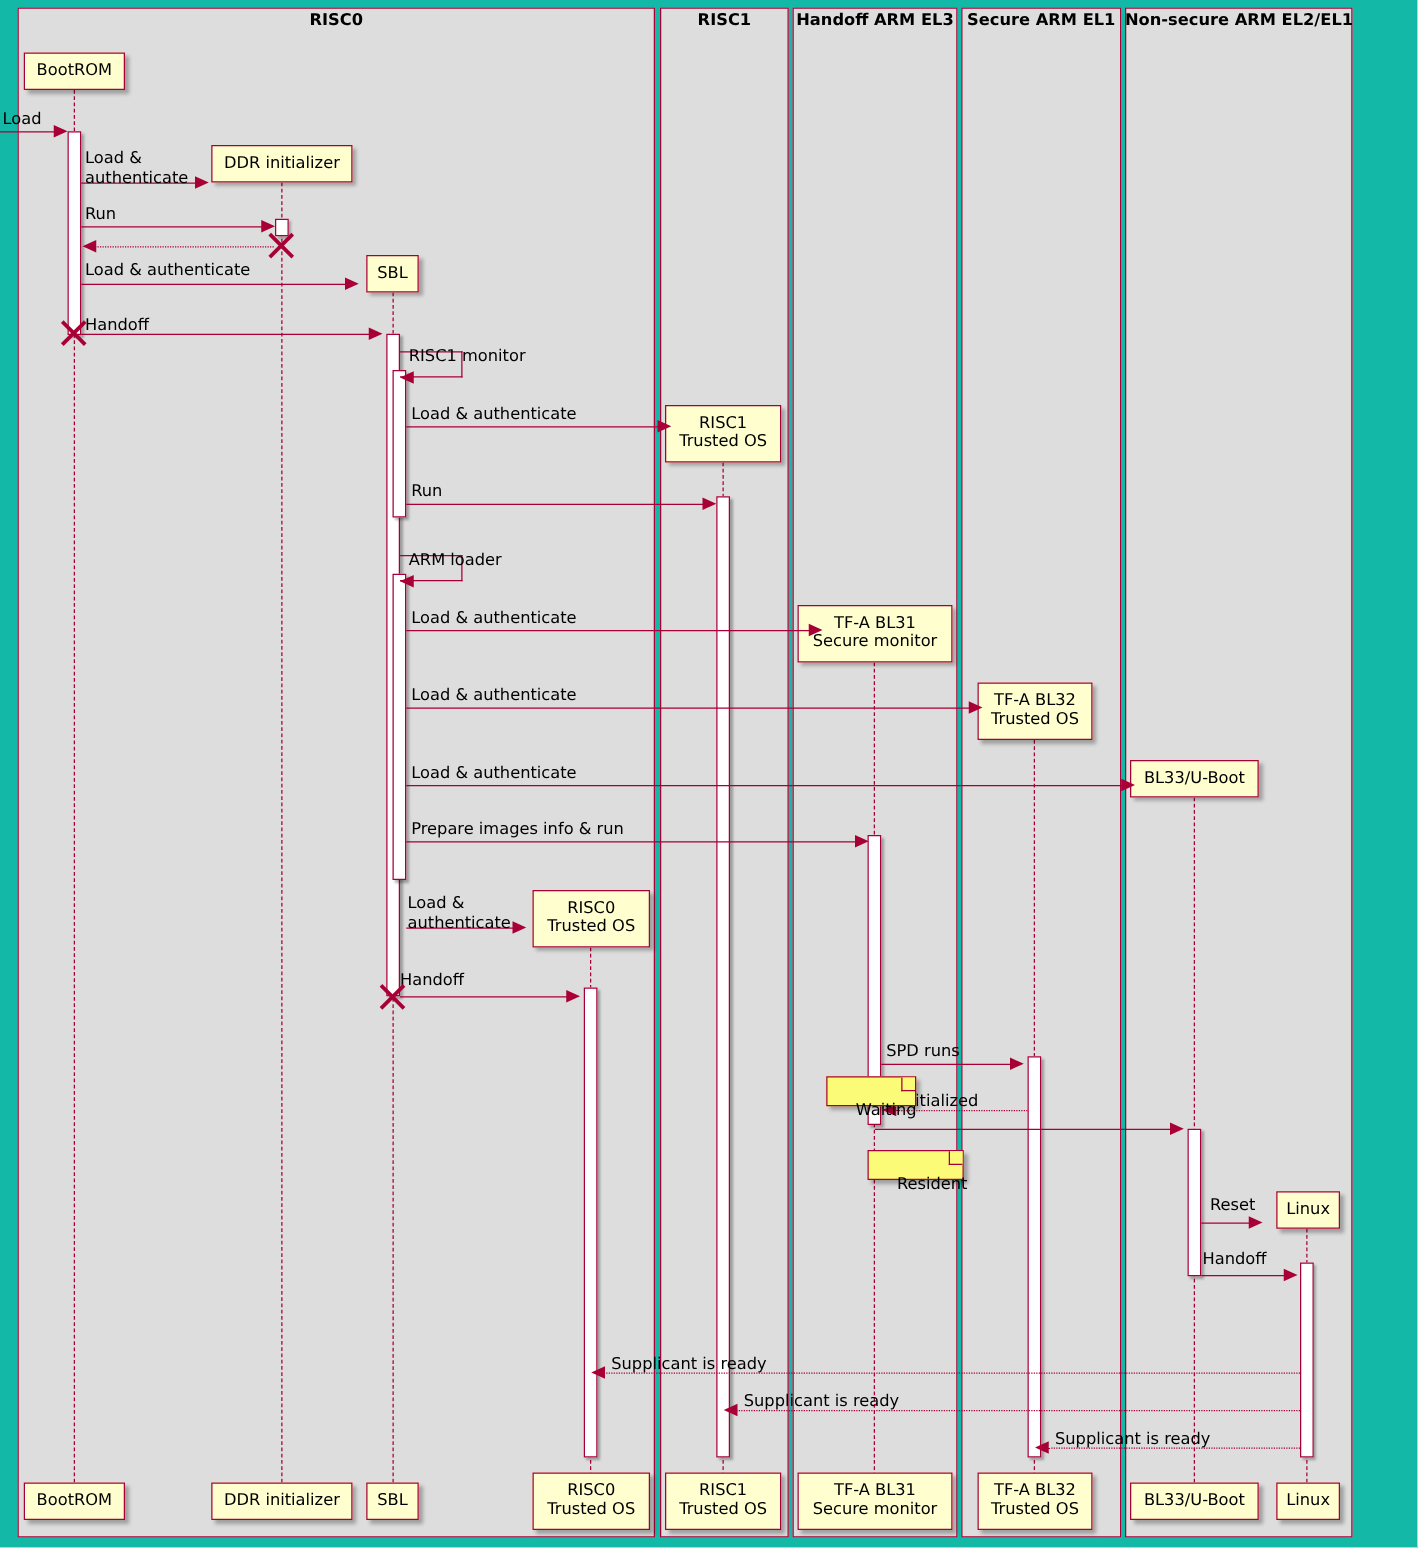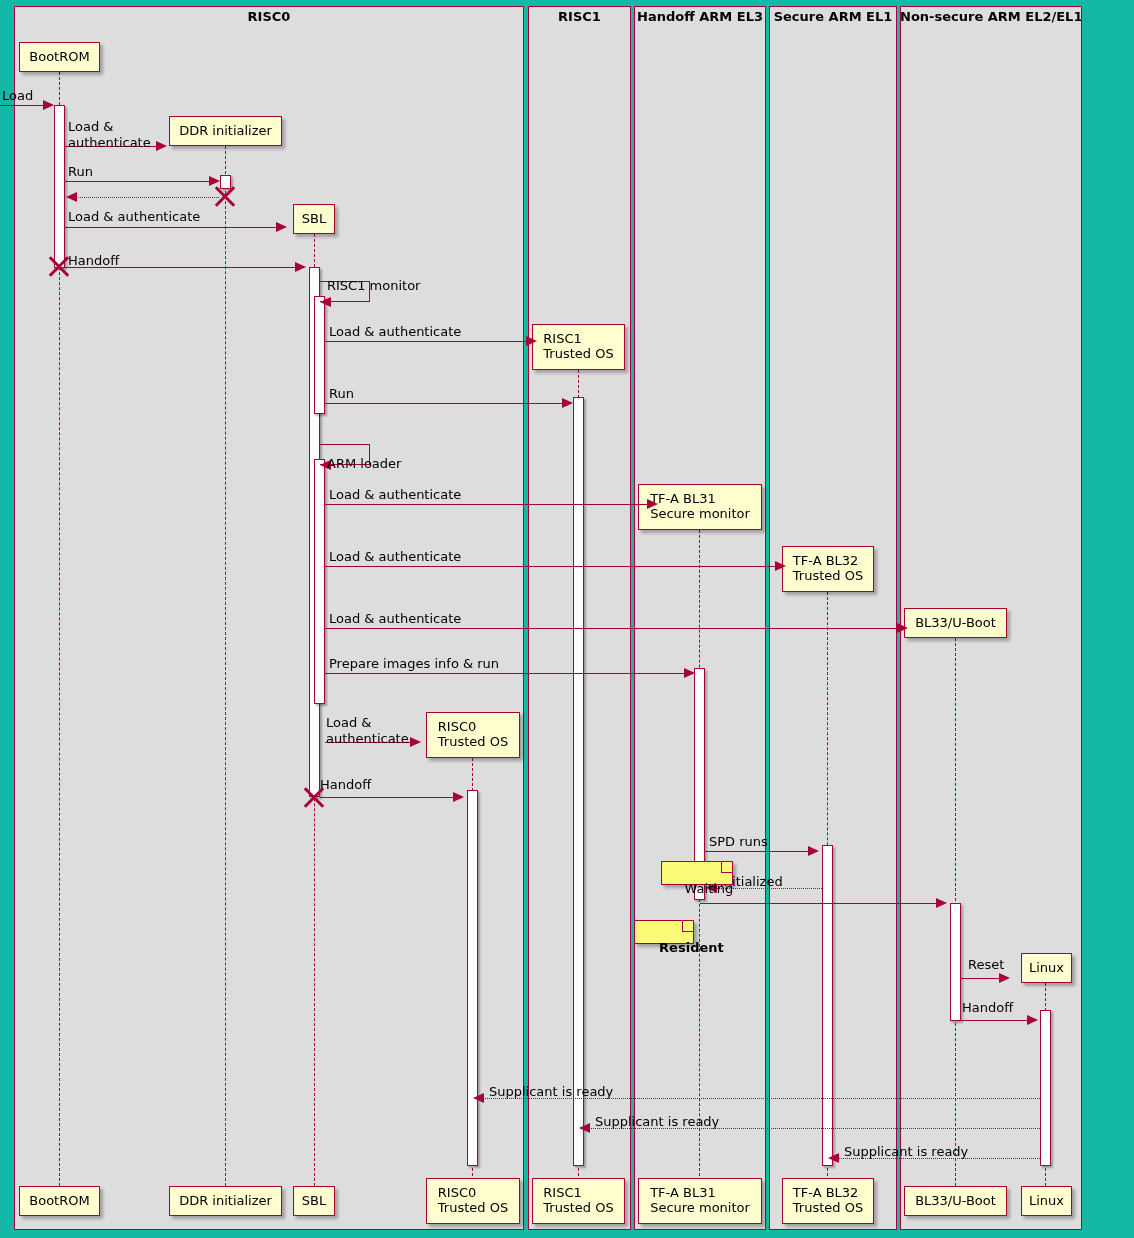--- a/index.html
+++ b/index.html
@@ -8,21 +8,21 @@
 
   
   .group-box{position:absolute;background:#DDDDDD;border:1.5px solid #A80036;box-sizing:border-box;}
   .group-title{position:absolute;text-align:center;font-weight:bold;font-size:13px;color:#000;white-space:nowrap;}
 
   
   .lifeline{position:absolute;width:0;border-left:1.5px dashed #A80036;}
 
   
   .participant{position:absolute;background:#FEFECE;border:1.5px solid #A80036;
-    box-sizing:border-box;text-align:left;font-size:13px;color:#000;
+    box-sizing:border-box;text-align:center;font-size:13px;color:#000;
     display:flex;align-items:center;justify-content:center;line-height:1.15;
     box-shadow:3px 3px 3px rgba(0,0,0,.28);white-space:pre;}
 
   
   .activation{position:absolute;width:11px;background:#FFFFFF;border:1.2px solid #A80036;
     box-sizing:border-box;box-shadow:2px 2px 2px rgba(0,0,0,.3);}
 
   
   .msg-line{position:absolute;height:0;border-top:1.5px solid #A80036;}
   .msg-line.dotted{border-top:1.5px dotted #A80036;}
@@ -165,21 +165,21 @@
   <div class="msg-line" style="left:325px;top:341px;width:204px;"></div>
   <div class="arrow-r" style="left:526px;top:336px;"></div>
   <div class="msg-label" style="left:329px;top:324px;">Load &amp; authenticate</div>
 
   <div class="msg-line" style="left:325px;top:403px;width:240px;"></div>
   <div class="arrow-r" style="left:562px;top:398px;"></div>
   <div class="msg-label" style="left:329px;top:386px;">Run</div>
 
   <div class="self-msg" style="left:320px;top:444px;width:50px;height:21px;"></div>
   <div class="arrow-l" style="left:320px;top:460px;"></div>
-  <div class="msg-label" style="left:327px;top:441px;margin-top:15px;">ARM loader</div>
+  <div class="msg-label" style="left:327px;top:441px;">ARM loader</div>
 
   <div class="msg-line" style="left:325px;top:504px;width:325px;"></div>
   <div class="arrow-r" style="left:647px;top:499px;"></div>
   <div class="msg-label" style="left:329px;top:487px;">Load &amp; authenticate</div>
 
   <div class="msg-line" style="left:325px;top:566px;width:453px;"></div>
   <div class="arrow-r" style="left:775px;top:561px;"></div>
   <div class="msg-label" style="left:329px;top:549px;">Load &amp; authenticate</div>
 
   <div class="msg-line" style="left:325px;top:628px;width:575px;"></div>
@@ -230,19 +230,19 @@
 
   <div class="msg-line dotted" style="left:838px;top:1158px;width:202px;"></div>
   <div class="arrow-l" style="left:828px;top:1153px;"></div>
   <div class="msg-label" style="left:844px;top:1144px;">Supplicant is ready</div>
 
   <div class="note" style="left:661px;top:838px;width:72px;height:24px;margin-top:23px;">
     <span>Waiting</span>
     <span class="fold"></span>
   </div>
 
-  <div class="note" style="left:634px;top:920px;width:60px;height:24px;font-weight:bold;">
+  <div class="note" style="left:694px;top:920px;width:77px;height:24px;">
     <span>Resident</span>
     <span class="fold"></span>
   </div>
 
 
 </div>
 
 </body></html>

